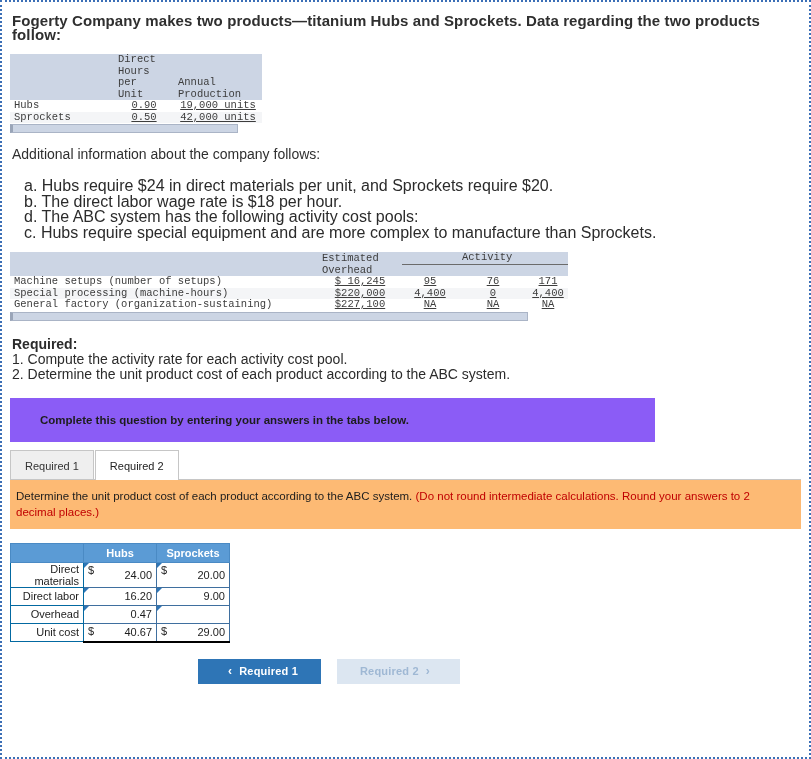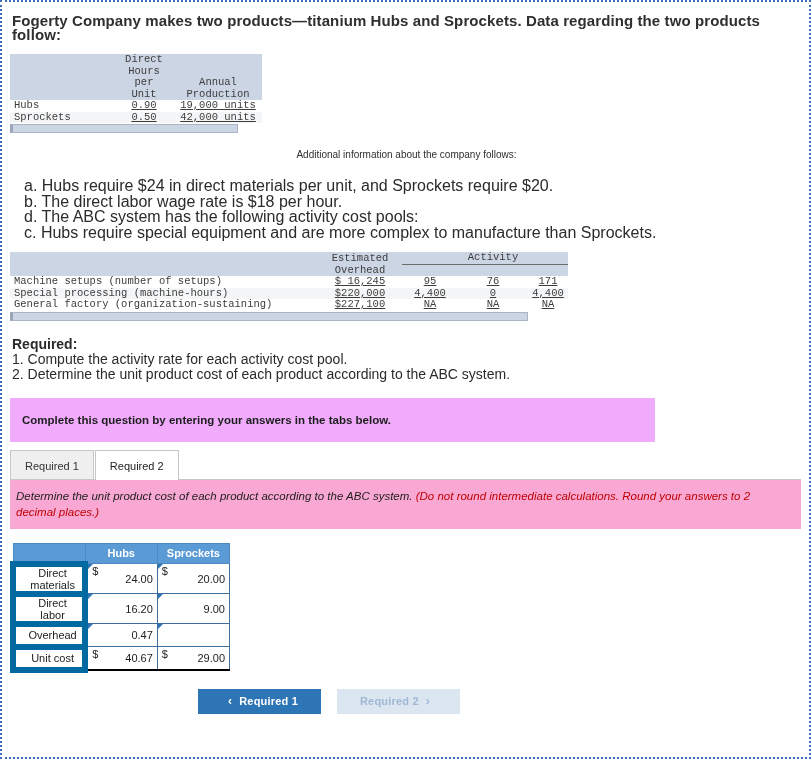--- a/index.html
+++ b/index.html
@@ -42,21 +42,21 @@
   table.mono td,table.mono th{
     padding:0 4px;
     line-height:11.5px;
     font-weight:normal;
     white-space:pre;
   }
   .hdrband td{background:#ccd5e4;vertical-align:bottom;}
   .rowA td{background:#ffffff;}
   .rowB td{background:#f4f5f7;}
   .num{text-align:center;text-decoration:underline;}
-  .ctr{text-align:center;}
+  .ctr{text-align:left;}
   .scrollbar{
     height:9px;
     background:#ccd5e4;
     border:1px solid #aab4c6;
     border-left:3px solid #9aa5b8;
     box-sizing:border-box;
     margin-top:1px;
   }
   .ul{border-bottom:1px solid #6b6b6b;}
 
@@ -70,41 +70,40 @@
   
   #t2{width:518px;}
   #t2 .d0{width:300px;}
   #t2 .d1{width:76px;}
   #t2 .d2{width:48px;}
   #t2 .d3{width:62px;font-family:Liberation Mono, monospace;}
   #t2 .d4{width:32px;}
   #sb2{width:518px;}
 
   .midtext{
-    font-size:10px;
+    font-size:14px;
     line-height:15px;
     margin:14px 0 0 2px;
     color:#2f2f2f;
-    text-align:center;
   }
   .lettered{margin:16px 0 0 14px;}
   .lettered div{line-height:15.5px;}
 
   .required-block{margin:16px 0 0 2px;font-size:14px;line-height:15px;}
   .required-block .ttl{font-weight:bold;}
 
   
   .banner{
     margin-top:16px;
-    background:#f0abfc;
+    background:#8b5cf6;
     height:44px;
     width:645px;
     display:flex;
     align-items:center;
-    padding-left:12px;
+    padding-left:30px;
     box-sizing:border-box;
     font-size:11.5px;
     font-weight:bold;
     color:#1d1d1d;
   }
 
   
   .tabs{
     display:flex;
     margin-top:8px;
@@ -129,28 +128,27 @@
   }
   .tabline{
     border-bottom:1px solid #c6c6c6;
     width:791px;
     margin-top:-1px;
     position:relative;
     z-index:1;
   }
 
   .infobar{
-    background:#f9a8d4;
+    background:#fdba74;
     width:791px;
     box-sizing:border-box;
     padding:8px 10px 9px 6px;
     font-size:11.5px;
     line-height:16px;
     color:#1d1d1d;
-    font-style:italic;
   }
   .infobar .red{color:#c00000;}
 
   
   .ansgrid{
     margin-top:14px;
     border-collapse:collapse;
     font-size:11px;
     table-layout:fixed;
     width:220px;
@@ -164,22 +162,22 @@
     border:1px solid #4a8ac4;
     font-size:11px;
   }
   .ansgrid td{
     border:1px solid #3f6f9f;
     height:17px;
     padding:0 4px;
     background:#ffffff;
   }
   .ansgrid .lbl{
-    border:6px solid #0369a1;
-    text-align:center;
+    border:1px solid #0369a1;
+    text-align:right;
     padding-left:11px;
   }
   .ansgrid .corner{
     background:#5b9bd5;border:1px solid #4a8ac4;
   }
   .cellnum{
     position:relative;
     text-align:right;
   }
   .cellnum .dollar{

